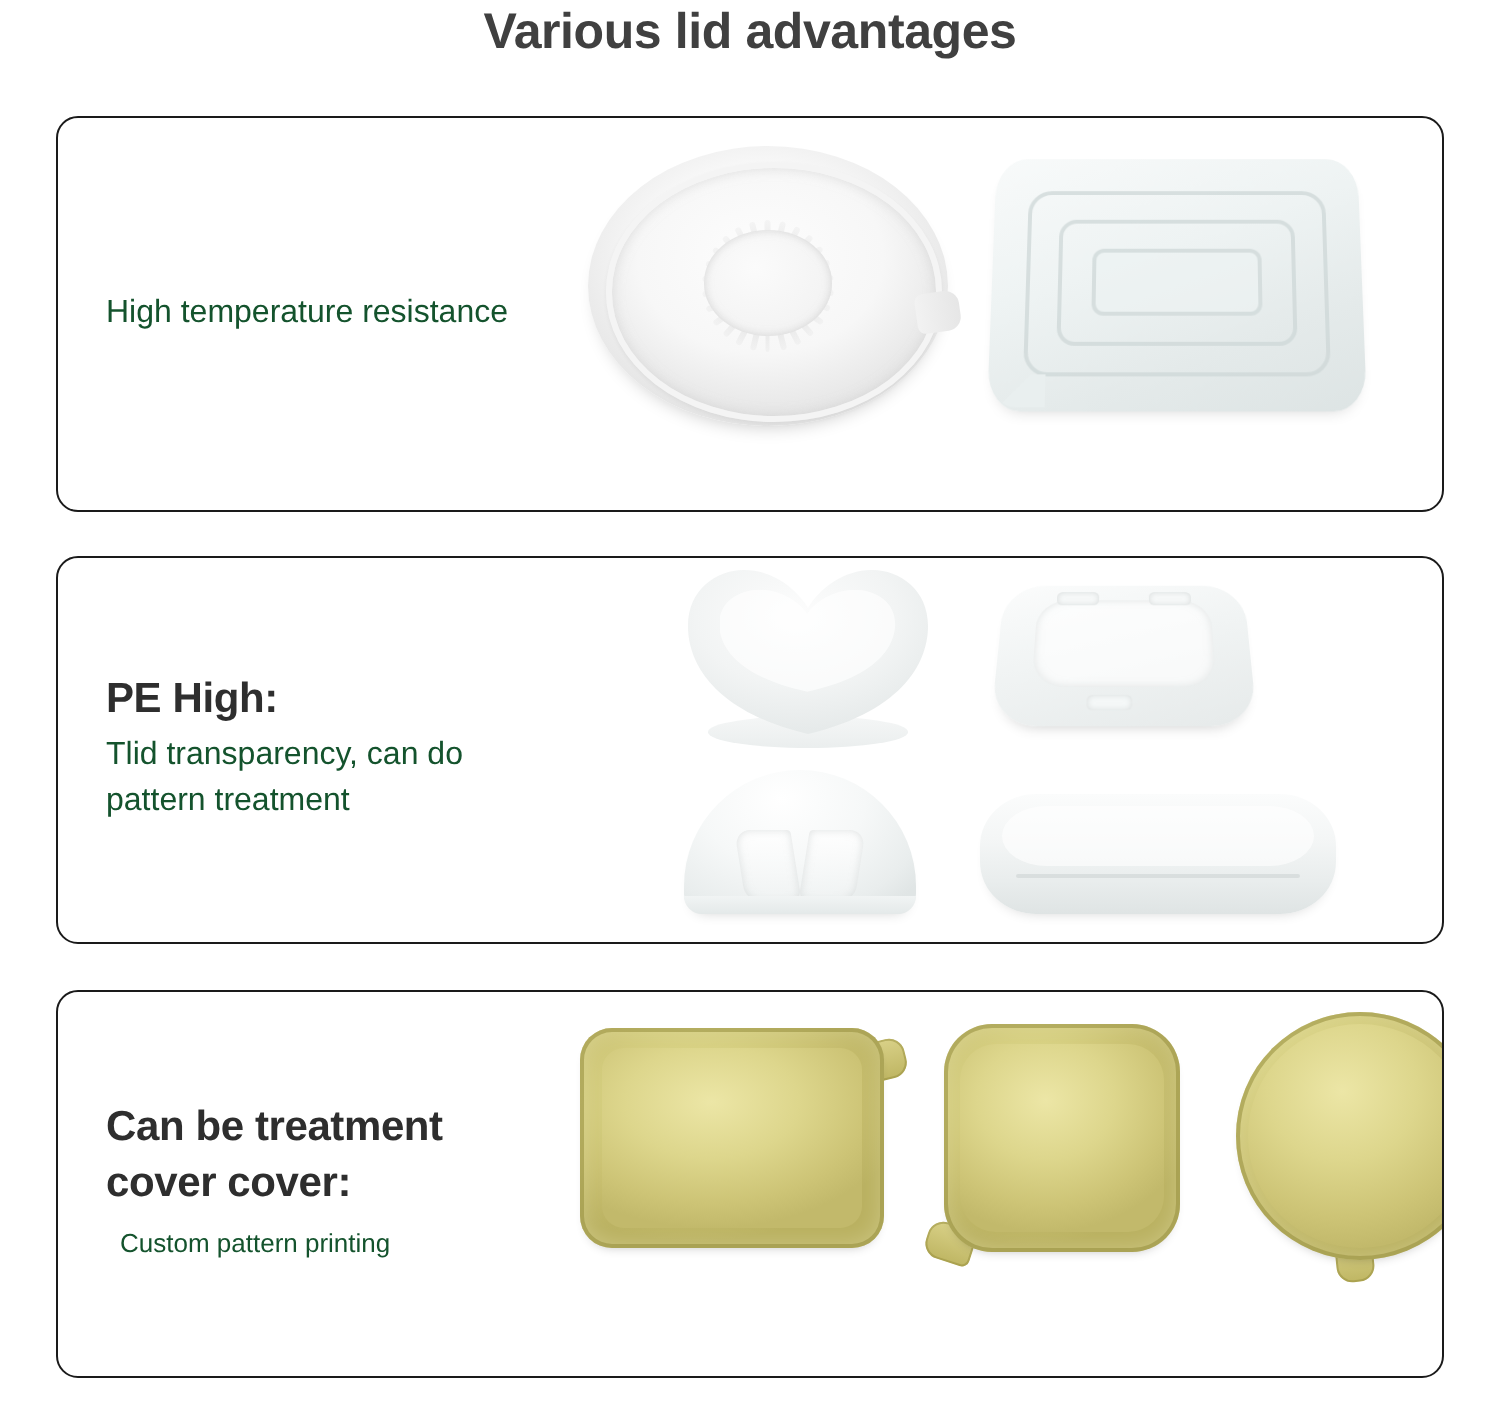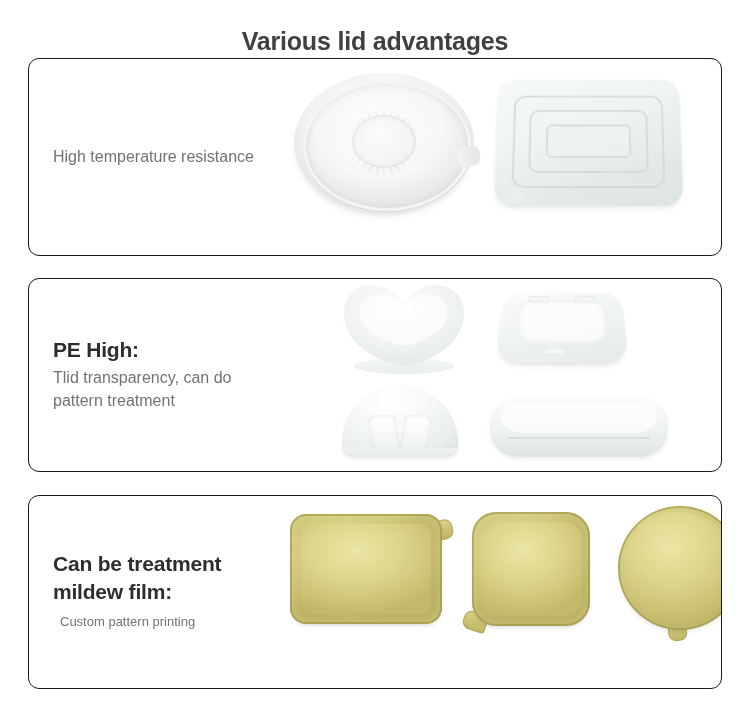--- a/index.html
+++ b/index.html
@@ -16,21 +16,21 @@
     position: relative;
   }
 
   
   .page-title {
     text-align: center;
     font-size: 25px;
     font-weight: bold;
     color: #404040;
     letter-spacing: -0.2px;
-    padding-top: 25px;
+    padding-top: 0;
     height: 36px;
     line-height: 32px;
   }
 
   
   .card {
     position: absolute;
     left: 28px;
     width: 694px;
     border: 1px solid #1a1a1a;
@@ -66,21 +66,21 @@
     font-size: 21px;
     font-weight: bold;
     color: #2e2e2e;
     line-height: 1.12;
     margin: 0 0 4px 0;
     letter-spacing: -0.2px;
   }
   .card-sub {
     font-size: 16px;
     font-weight: normal;
-    color: #737373;
+    color: #14532d;
     line-height: 1.45;
     margin: 0;
   }
   .card-sub.indent { padding-left: 7px; font-size: 13px; }
 
   
   .prod { position: absolute; }
 
   
   #pp-round {
@@ -398,21 +398,21 @@
 
     </div>
   </div>
 </div>
 
 <div class="card" id="card-cf">
   <div class="card-inner">
 
     <div class="text-col">
       <div class="card-heading">Can be treatment</div>
-      <div class="card-heading" style="margin-bottom:10px;">mildew film:</div>
+      <div class="card-heading" style="margin-bottom:10px;">cover cover:</div>
       <div class="card-sub indent">Custom pattern printing</div>
     </div>
 
     <div class="art-col">
 
       <div class="gold-rect" id="cf-rect">
         <div class="gold-tab"></div>
         <div class="gold-face">
           <div class="gold-inner"></div>
         </div>

